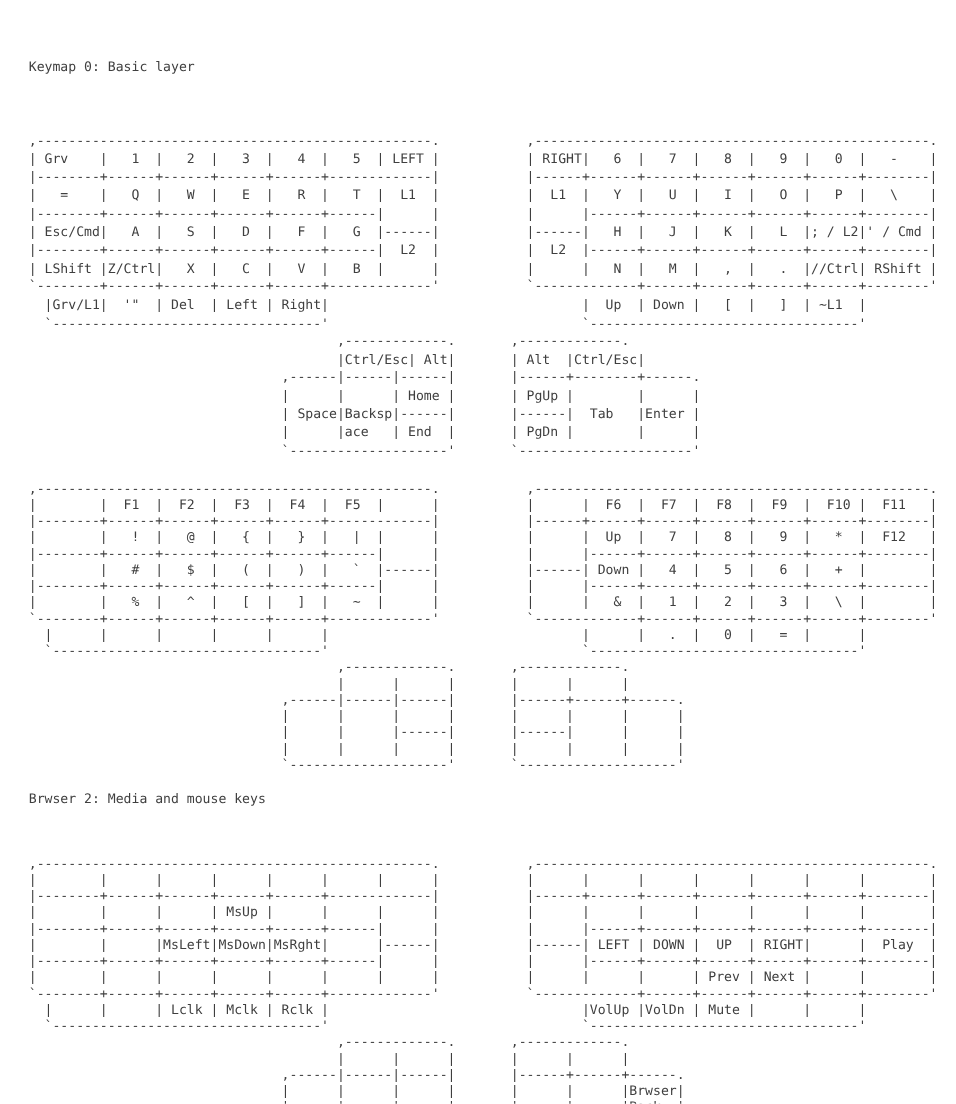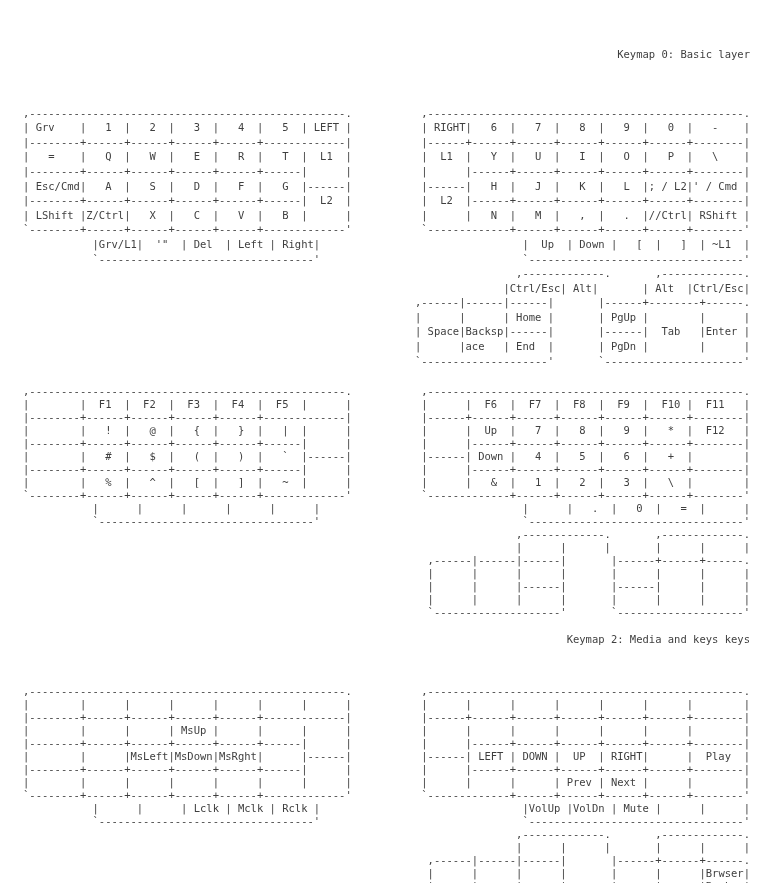--- a/index.html
+++ b/index.html
@@ -11,21 +11,20 @@
     overflow: hidden;
     font-family: "DejaVu Sans Mono", monospace;
     color: #3f3f3f;
   }
   .keymap-section {
     position: absolute;
     left: 23px;
     font-size: 10.5px;
     white-space: pre;
     font-variant-ligatures: none;
-    text-align: right;
   }
   .keymap-section .section-title {
     font-size: 10.5px;
     white-space: pre;
   }
   .keymap-section pre.ascii-art {
     font: inherit;
     margin: 0;
     white-space: pre;
   }
@@ -77,21 +76,21 @@
                                        ,-------------.       ,-------------.
                                        |      |      |       |      |      |
                                 ,------|------|------|       |------+------+------.
                                 |      |      |      |       |      |      |      |
                                 |      |      |------|       |------|      |      |
                                 |      |      |      |       |      |      |      |
                                 `--------------------'       `--------------------'</pre>
 </div>
 
 <div class="keymap-section keymap-2">
-  <div class="section-title">Keymap 2: Media and keys keys</div>
+  <div class="section-title">Brwser 2: Media and mouse keys</div>
   <pre class="ascii-art">,--------------------------------------------------.           ,--------------------------------------------------.
 |        |      |      |      |      |      |      |           |      |      |      |      |      |      |        |
 |--------+------+------+------+------+-------------|           |------+------+------+------+------+------+--------|
 |        |      |      | MsUp |      |      |      |           |      |      |      |      |      |      |        |
 |--------+------+------+------+------+------|      |           |      |------+------+------+------+------+--------|
 |        |      |MsLeft|MsDown|MsRght|      |------|           |------| LEFT | DOWN |  UP  | RIGHT|      |  Play  |
 |--------+------+------+------+------+------|      |           |      |------+------+------+------+------+--------|
 |        |      |      |      |      |      |      |           |      |      |      | Prev | Next |      |        |
 `--------+------+------+------+------+-------------'           `-------------+------+------+------+------+--------'
   |      |      | Lclk | Mclk | Rclk |                                |VolUp |VolDn | Mute |      |      |

